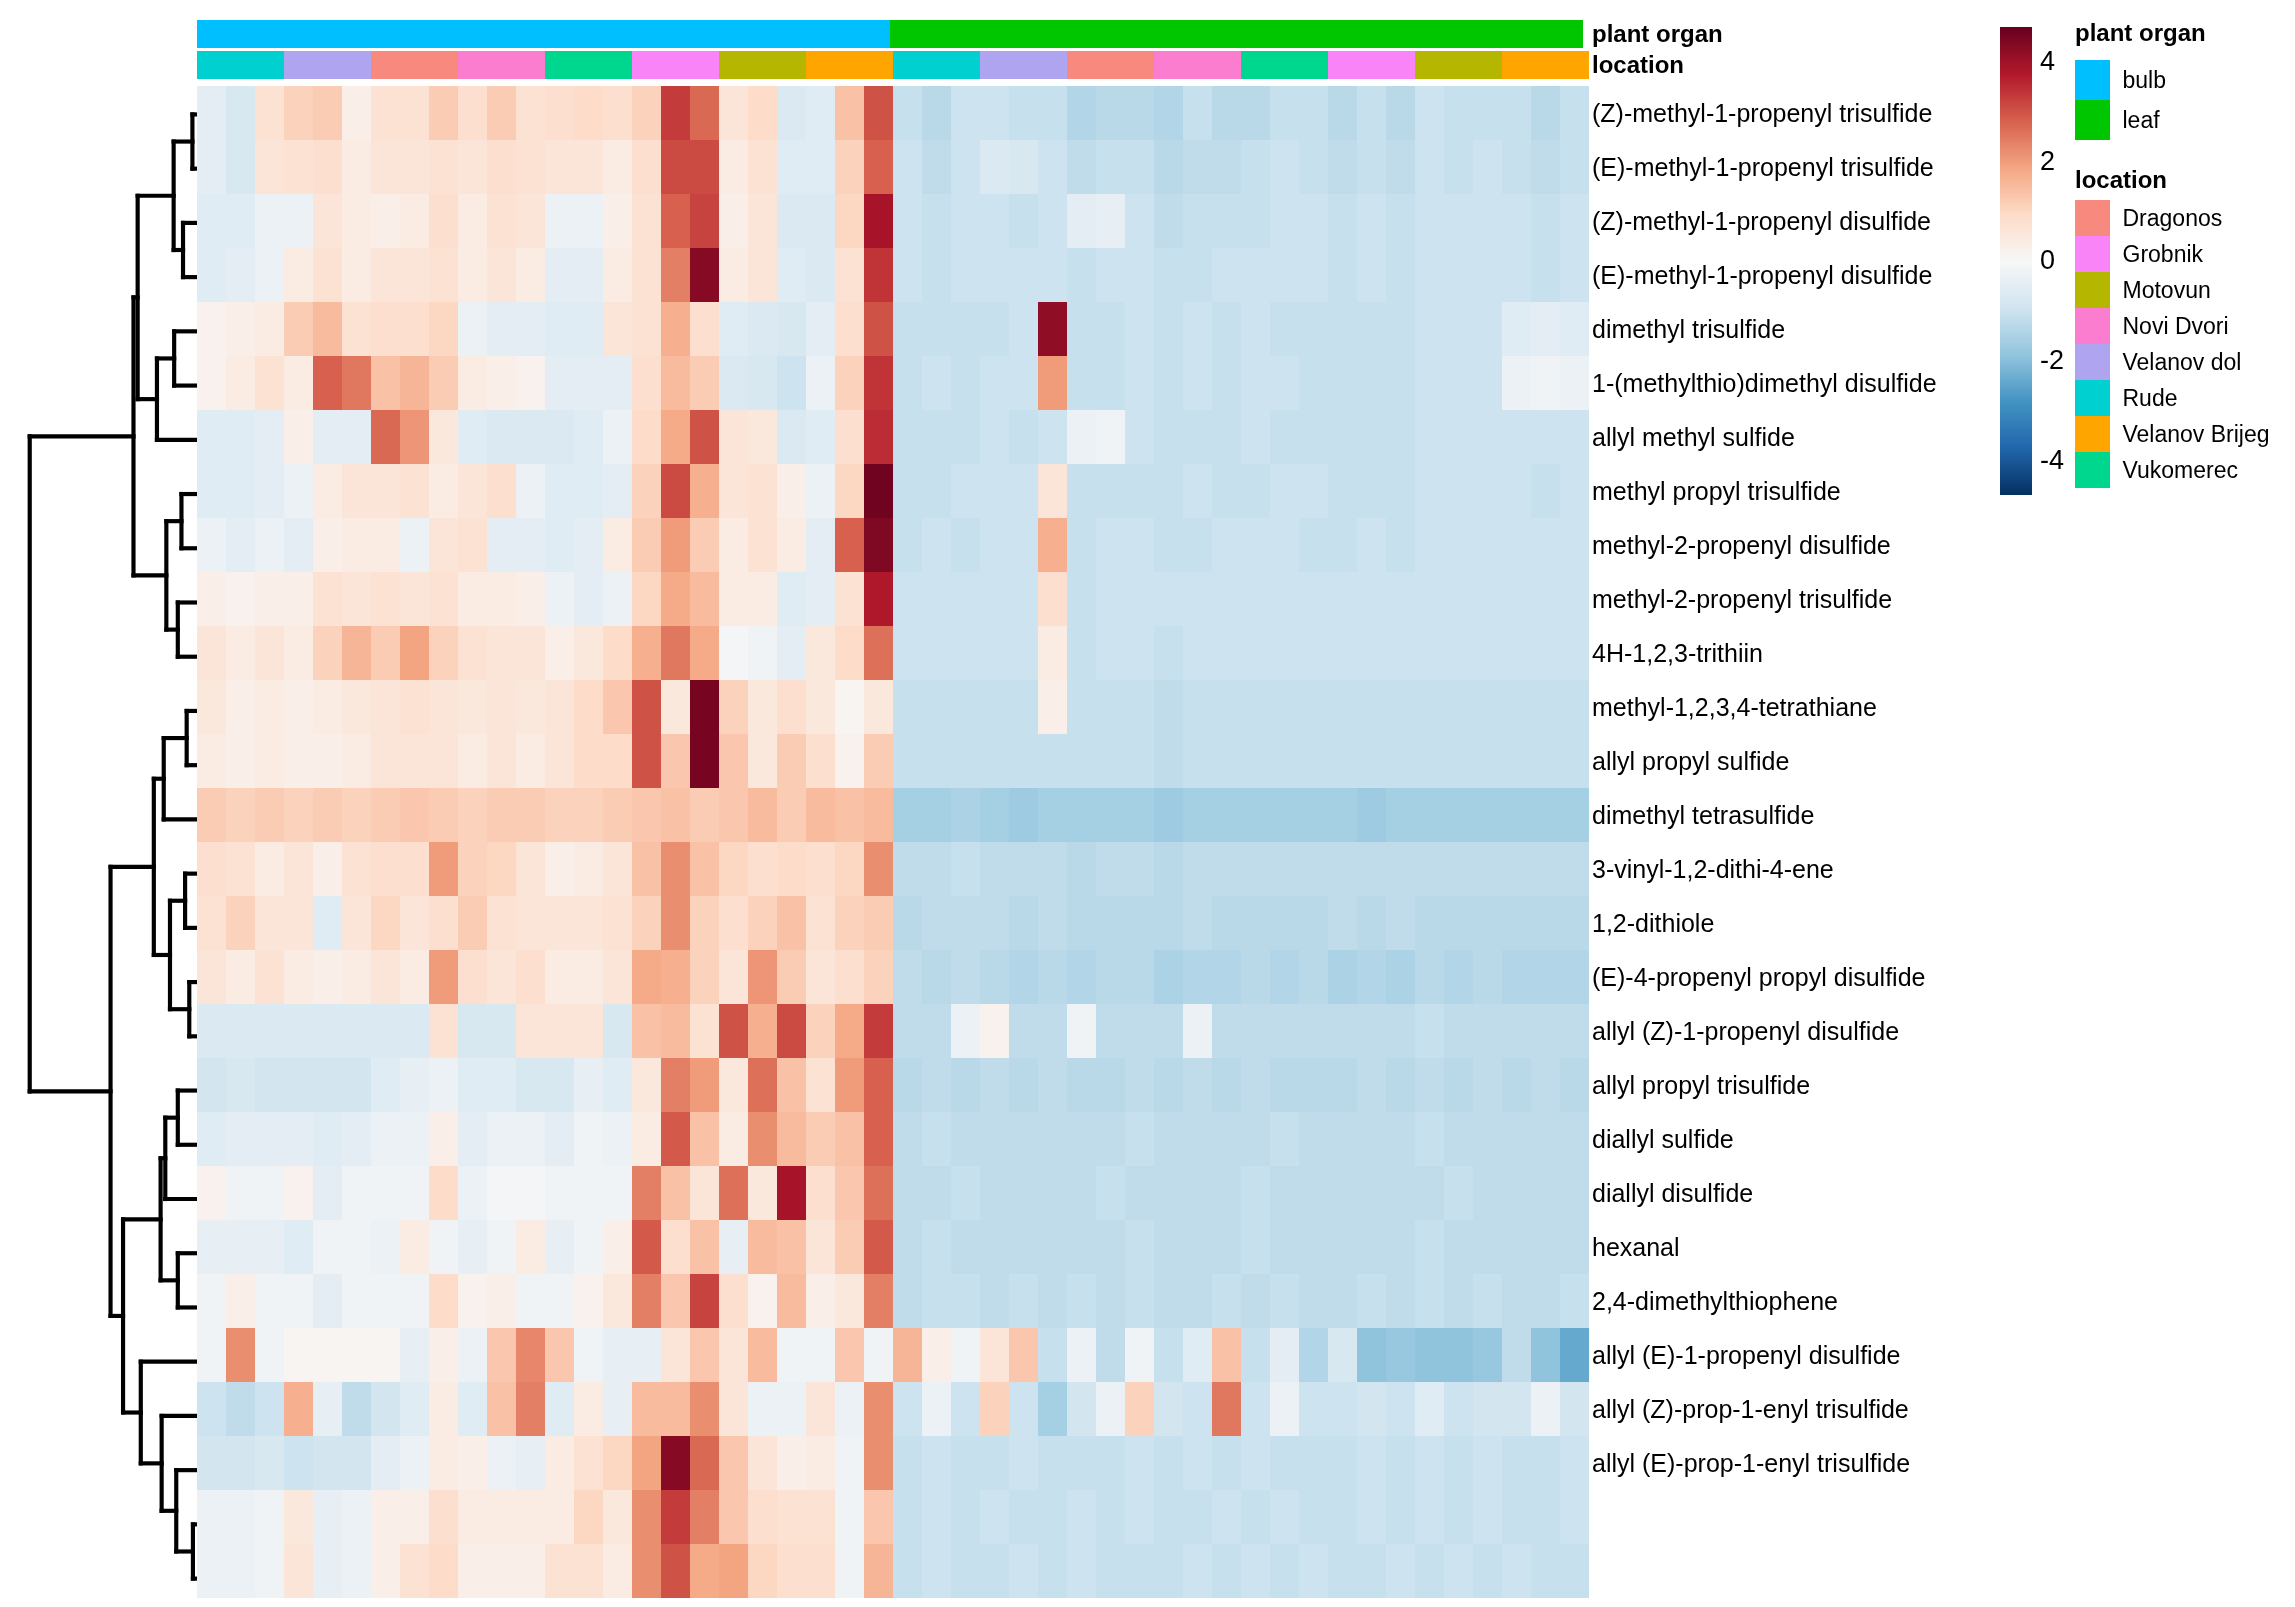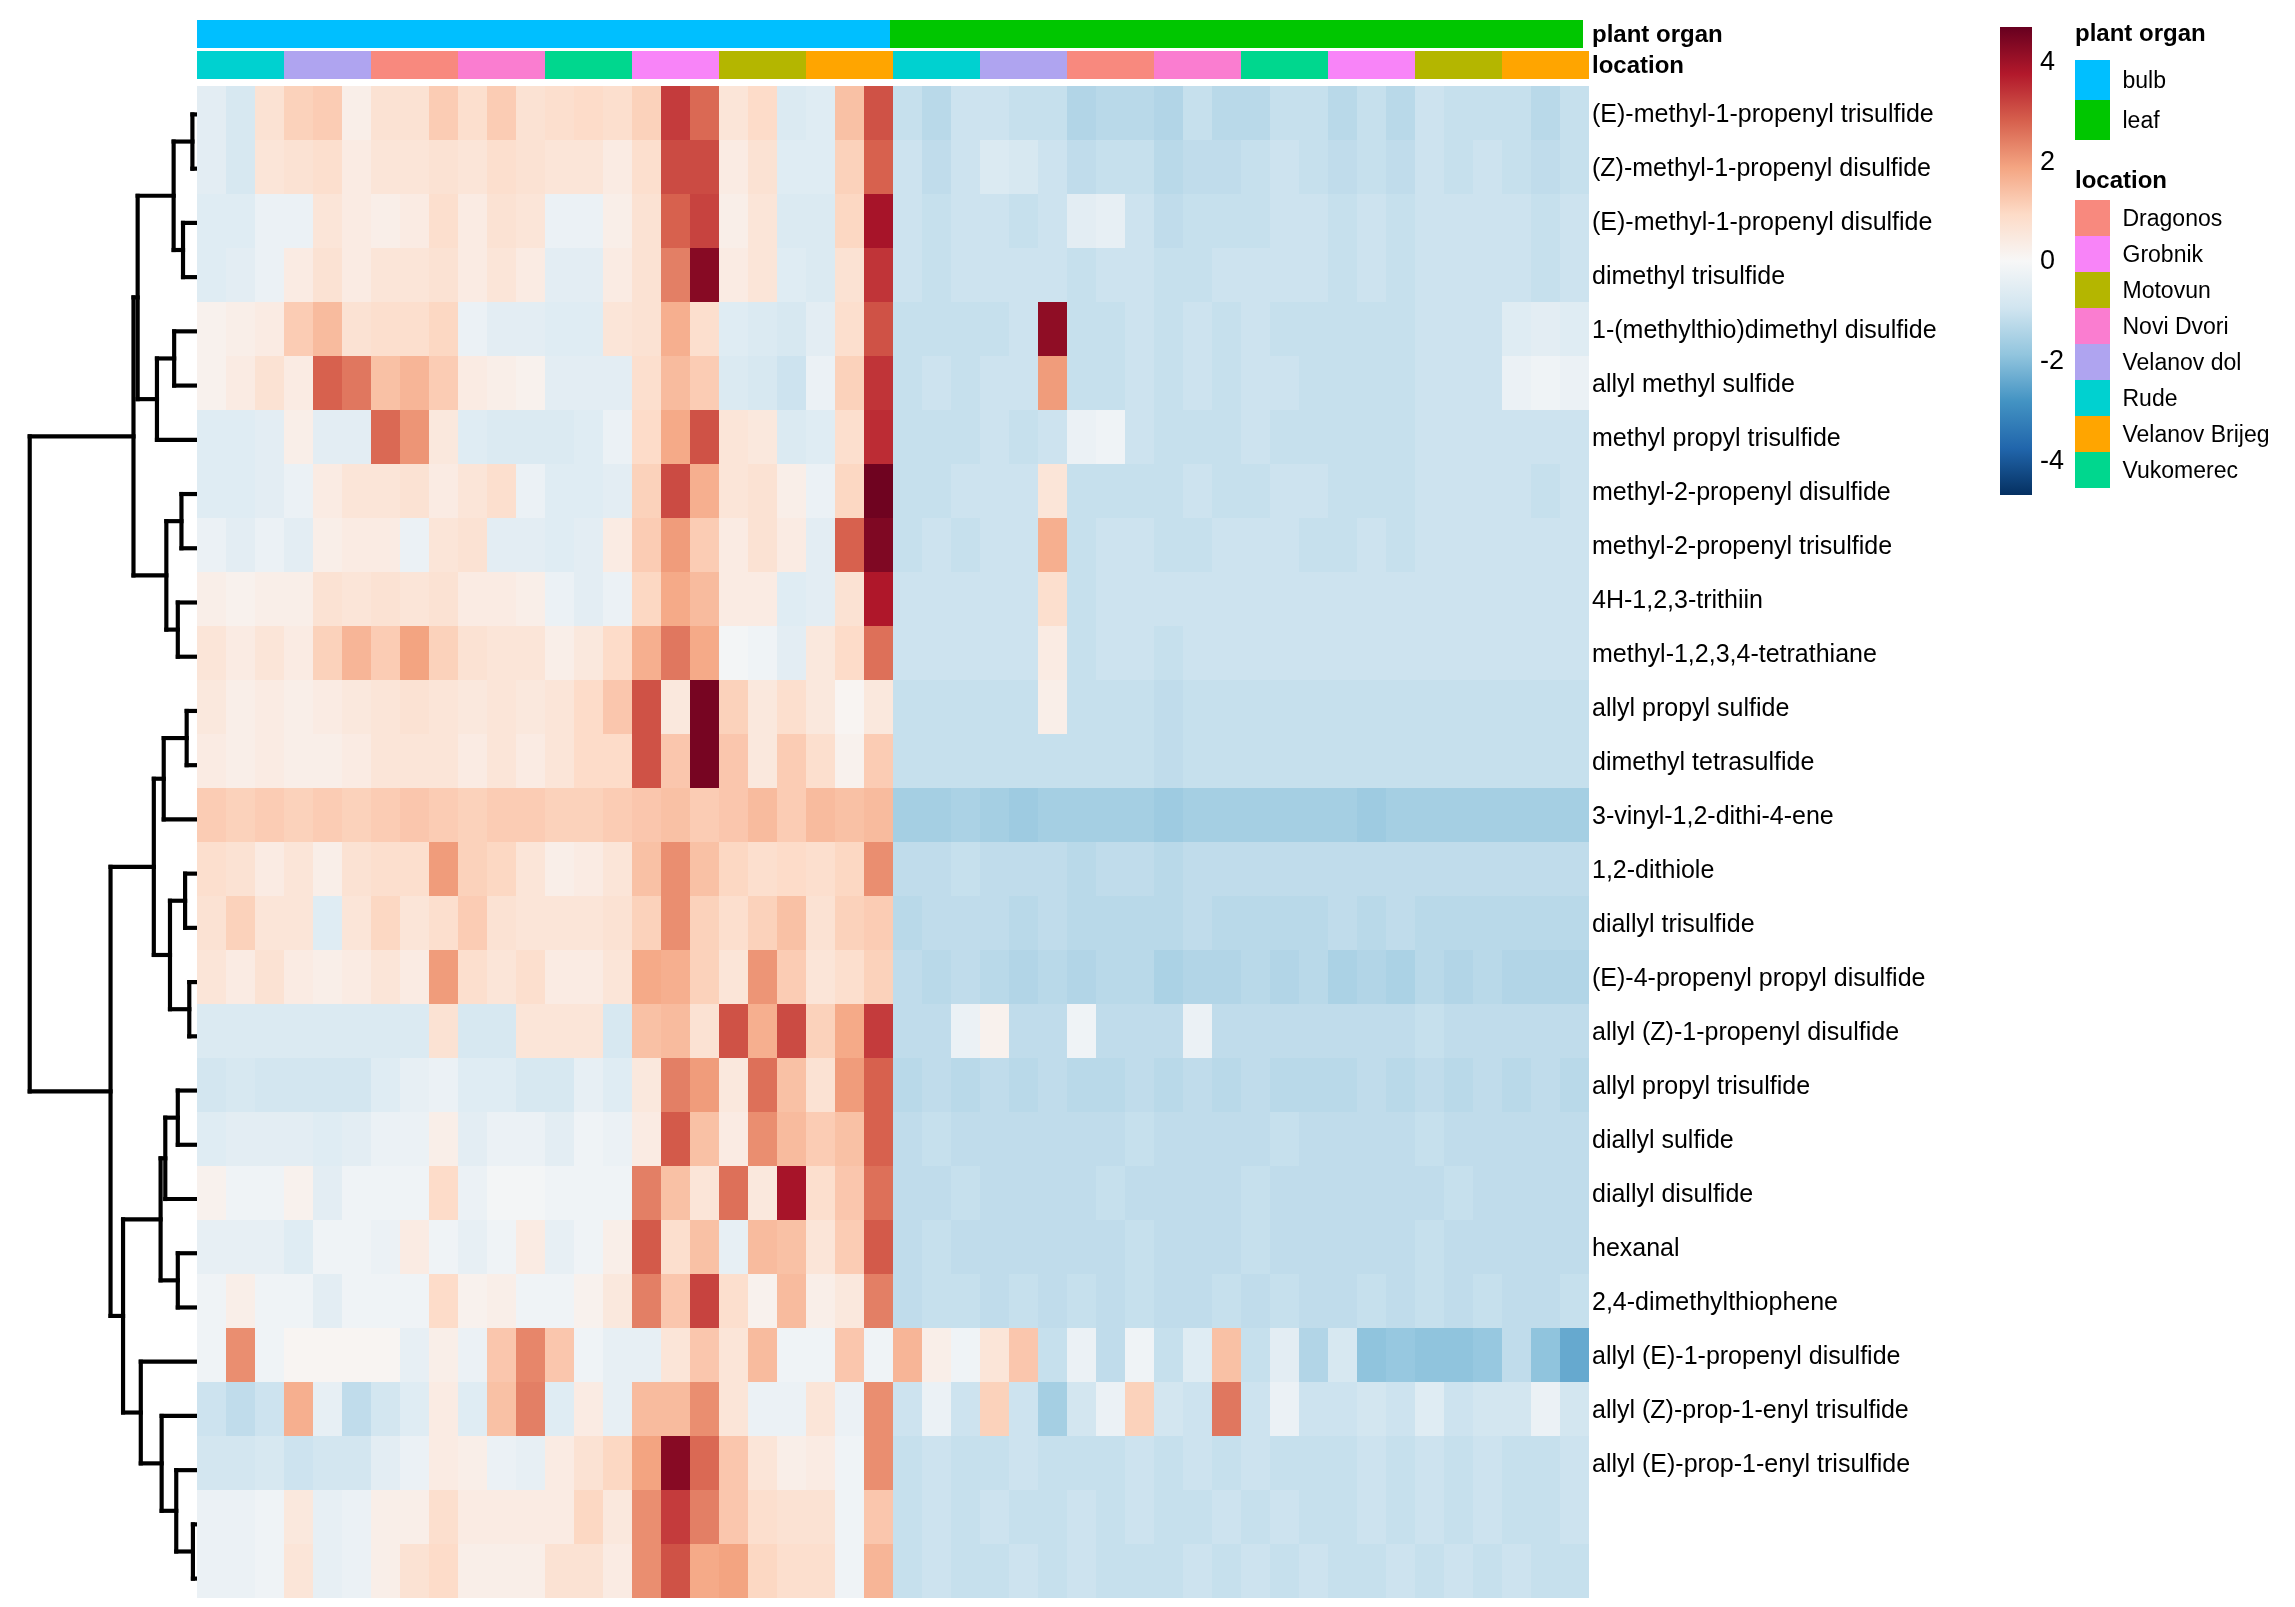--- a/index.html
+++ b/index.html
@@ -1537,36 +1537,36 @@
       <div class="hm-cell" style="background: rgb(205, 227, 239);"></div>
       <div class="hm-cell" style="background: rgb(198, 224, 237);"></div>
       <div class="hm-cell" style="background: rgb(205, 227, 239);"></div>
       <div class="hm-cell" style="background: rgb(198, 224, 237);"></div>
       <div class="hm-cell" style="background: rgb(205, 227, 239);"></div>
       <div class="hm-cell" style="background: rgb(198, 224, 237);"></div>
       <div class="hm-cell" style="background: rgb(198, 224, 237);"></div>
     </div>
   </div>
 <div id="row-labels">
+    <div class="row-label">(Z)-methyl-1-propenyl trisulfide</div>
     <div class="row-label">(E)-methyl-1-propenyl trisulfide</div>
     <div class="row-label">(Z)-methyl-1-propenyl disulfide</div>
     <div class="row-label">(E)-methyl-1-propenyl disulfide</div>
     <div class="row-label">dimethyl trisulfide</div>
     <div class="row-label">1-(methylthio)dimethyl disulfide</div>
     <div class="row-label">allyl methyl sulfide</div>
     <div class="row-label">methyl propyl trisulfide</div>
     <div class="row-label">methyl-2-propenyl disulfide</div>
     <div class="row-label">methyl-2-propenyl trisulfide</div>
     <div class="row-label">4H-1,2,3-trithiin</div>
     <div class="row-label">methyl-1,2,3,4-tetrathiane</div>
     <div class="row-label">allyl propyl sulfide</div>
     <div class="row-label">dimethyl tetrasulfide</div>
     <div class="row-label">3-vinyl-1,2-dithi-4-ene</div>
     <div class="row-label">1,2-dithiole</div>
-    <div class="row-label">diallyl trisulfide</div>
     <div class="row-label">(E)-4-propenyl propyl disulfide</div>
     <div class="row-label">allyl (Z)-1-propenyl disulfide</div>
     <div class="row-label">allyl propyl trisulfide</div>
     <div class="row-label">diallyl sulfide</div>
     <div class="row-label">diallyl disulfide</div>
     <div class="row-label">hexanal</div>
     <div class="row-label">2,4-dimethylthiophene</div>
     <div class="row-label">allyl (E)-1-propenyl disulfide</div>
     <div class="row-label">allyl (Z)-prop-1-enyl trisulfide</div>
     <div class="row-label">allyl (E)-prop-1-enyl trisulfide</div>

